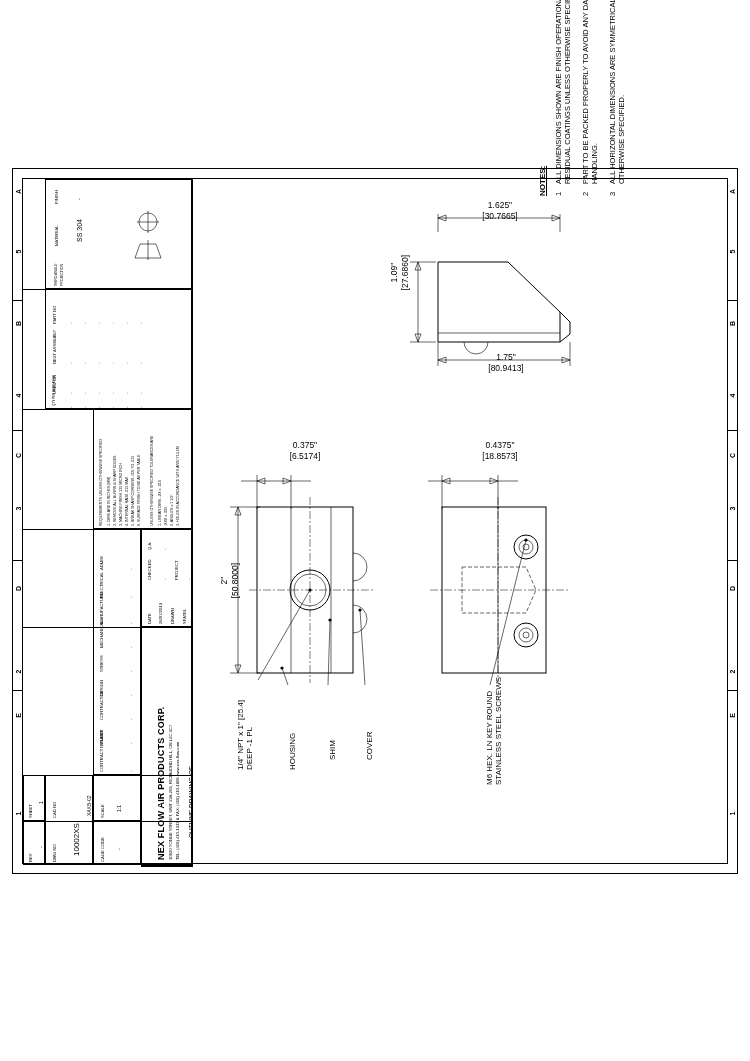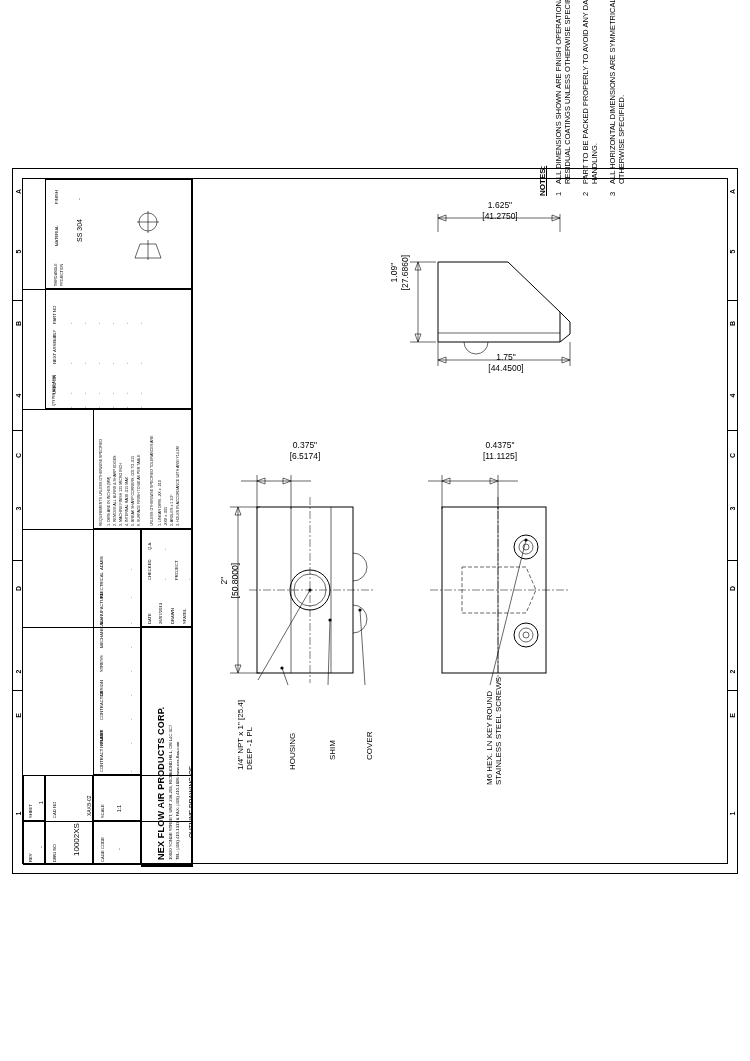--- a/index.html
+++ b/index.html
@@ -212,21 +212,21 @@
 
   <svg style="position:absolute; left:430px; top:196px; width:180px; height:50px;">
     <line class="st-thin" x1="8" y1="36" x2="8" y2="18"></line>
     <line class="st-thin" x1="130" y1="36" x2="130" y2="18"></line>
     <line class="st-thin" x1="8" y1="22" x2="130" y2="22"></line>
     <path class="st-thin" d="M 8,22 L 16,19 L 16,25 Z" fill="#000"></path>
     <path class="st-thin" d="M 130,22 L 122,19 L 122,25 Z" fill="#000"></path>
   </svg>
   <div class="dimtext" style="left:430px; top:200px; width:140px;">
     <span>1.625"</span><br>
-    <span>[41.2750]</span>
+    <span>[30.7665]</span>
   </div>
 
   <svg style="position:absolute; left:388px; top:230px; width:60px; height:130px;">
     <line class="st-thin" x1="22" y1="32" x2="48" y2="32"></line>
     <line class="st-thin" x1="22" y1="112" x2="48" y2="112"></line>
     <line class="st-thin" x1="30" y1="32" x2="30" y2="112"></line>
     <path class="st-thin" d="M 30,32 L 27,40 L 33,40 Z" fill="#000"></path>
     <path class="st-thin" d="M 30,112 L 27,104 L 33,104 Z" fill="#000"></path>
   </svg>
   <div class="dimtext" style="left:360px; top:262px; width:80px; transform:rotate(-90deg); transform-origin:center center;">
@@ -236,21 +236,21 @@
 
   <svg style="position:absolute; left:430px; top:330px; width:180px; height:60px;">
     <line class="st-thin" x1="8" y1="12" x2="8" y2="36"></line>
     <line class="st-thin" x1="140" y1="12" x2="140" y2="36"></line>
     <line class="st-thin" x1="8" y1="30" x2="140" y2="30"></line>
     <path class="st-thin" d="M 8,30 L 16,27 L 16,33 Z" fill="#000"></path>
     <path class="st-thin" d="M 140,30 L 132,27 L 132,33 Z" fill="#000"></path>
   </svg>
   <div class="dimtext" style="left:436px; top:352px; width:140px;">
     <span>1.75"</span><br>
-    <span>[44.4500]</span>
+    <span>[80.9413]</span>
   </div>
 
   <svg style="position:absolute; left:255px; top:505px; width:120px; height:180px;">
     <rect class="st" x="2" y="2" width="96" height="166"></rect>
     <line class="st-thin" x1="36" y1="2" x2="36" y2="168"></line>
     <line class="st-thin" x1="76" y1="2" x2="76" y2="168"></line>
 
     <circle class="st" cx="55" cy="85" r="20"></circle>
     <circle class="st-thin" cx="55" cy="85" r="16"></circle>
 
@@ -304,21 +304,21 @@
 
   <svg style="position:absolute; left:440px; top:455px; width:130px; height:60px;">
     <line class="st-thin" x1="2" y1="54" x2="2" y2="20"></line>
     <line class="st-thin" x1="58" y1="54" x2="58" y2="20"></line>
     <line class="st-thin" x1="-12" y1="26" x2="78" y2="26"></line>
     <path class="st-thin" d="M 2,26 L 10,23 L 10,29 Z" fill="#000"></path>
     <path class="st-thin" d="M 58,26 L 50,23 L 50,29 Z" fill="#000"></path>
   </svg>
   <div class="dimtext" style="left:430px; top:440px; width:140px;">
     <span>0.4375"</span><br>
-    <span>[11.1125]</span>
+    <span>[18.8573]</span>
   </div>
 
   <svg style="position:absolute; left:200px; top:500px; width:400px; height:280px;">
 
     <line class="st-thin" x1="110" y1="90" x2="58" y2="180"></line>
     <circle cx="110" cy="90" r="1.6" fill="#000"></circle>
 
     <line class="st-thin" x1="82" y1="168" x2="88" y2="185"></line>
     <circle cx="82" cy="168" r="1.6" fill="#000"></circle>
 

